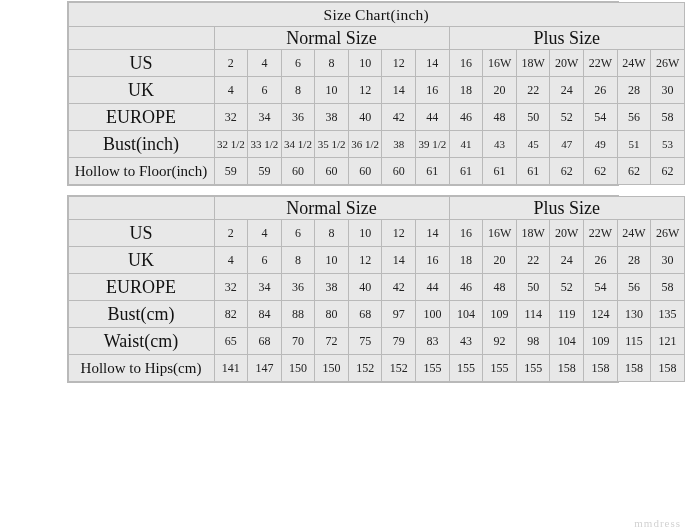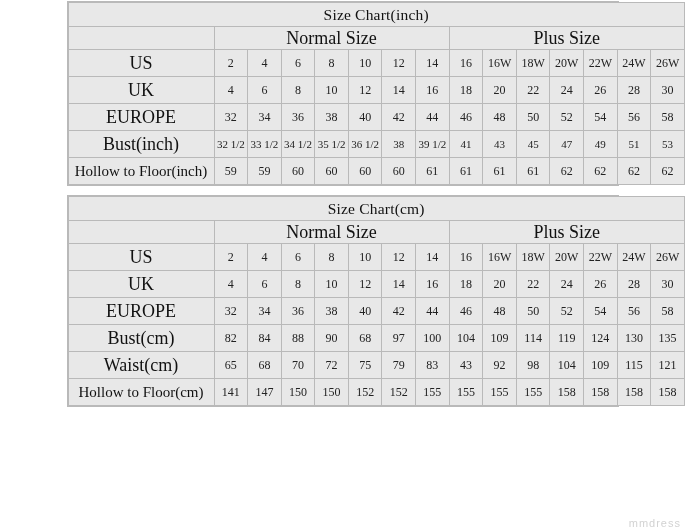--- a/index.html
+++ b/index.html
@@ -80,21 +80,21 @@
   col.label-col { width: 146px; }
   col.data-col  { width: 33.6px; }
 
   .watermark {
     position: absolute;
     right: 4px;
     bottom: 1px;
     font-size: 11px;
     color: #d2d2d2;
     letter-spacing: 1px;
-    font-family: Liberation Sans, sans-serif;
+    font-family: Liberation Serif, serif;
   }
 </style>
 </head>
 <body>
 
 <div class="page">
 
   <div class="chart-block first">
     <table class="size-table">
       <colgroup>
@@ -233,23 +233,20 @@
           <col class="data-col">
         <col class="data-col">
           <col class="data-col">
           <col class="data-col">
           <col class="data-col">
         <col class="data-col">
           <col class="data-col">
       </colgroup>
       <tbody>
         <tr>
-          <td class="title-cell" colspan="15">Size Chart(cm)</td>
-        </tr>
-        <tr>
           <td class="blank-cell"></td>
           <td class="group-cell" colspan="7">Normal Size</td>
           <td class="group-cell" colspan="7">Plus Size</td>
         </tr>
 
         <tr>
           <td class="row-label">US</td>
           <td class="data-cell">2</td>
           <td class="data-cell">4</td>
           <td class="data-cell">6</td>
@@ -300,21 +297,21 @@
           <td class="data-cell">54</td>
           <td class="data-cell">56</td>
           <td class="data-cell">58</td>
         </tr>
 
         <tr>
           <td class="row-label">Bust(cm)</td>
           <td class="data-cell">82</td>
           <td class="data-cell">84</td>
           <td class="data-cell">88</td>
-          <td class="data-cell">90</td>
+          <td class="data-cell">80</td>
           <td class="data-cell">68</td>
           <td class="data-cell">97</td>
           <td class="data-cell">100</td>
           <td class="data-cell">104</td>
           <td class="data-cell">109</td>
           <td class="data-cell">114</td>
           <td class="data-cell">119</td>
           <td class="data-cell">124</td>
           <td class="data-cell">130</td>
           <td class="data-cell">135</td>
@@ -333,21 +330,21 @@
           <td class="data-cell">92</td>
           <td class="data-cell">98</td>
           <td class="data-cell">104</td>
           <td class="data-cell">109</td>
           <td class="data-cell">115</td>
           <td class="data-cell">121</td>
         </tr>
 
 
         <tr>
-          <td class="row-label wide-label">Hollow to Floor(cm)</td>
+          <td class="row-label wide-label">Hollow to Hips(cm)</td>
           <td class="data-cell">141</td>
           <td class="data-cell">147</td>
           <td class="data-cell">150</td>
           <td class="data-cell">150</td>
           <td class="data-cell">152</td>
           <td class="data-cell">152</td>
           <td class="data-cell">155</td>
           <td class="data-cell">155</td>
           <td class="data-cell">155</td>
           <td class="data-cell">155</td>

